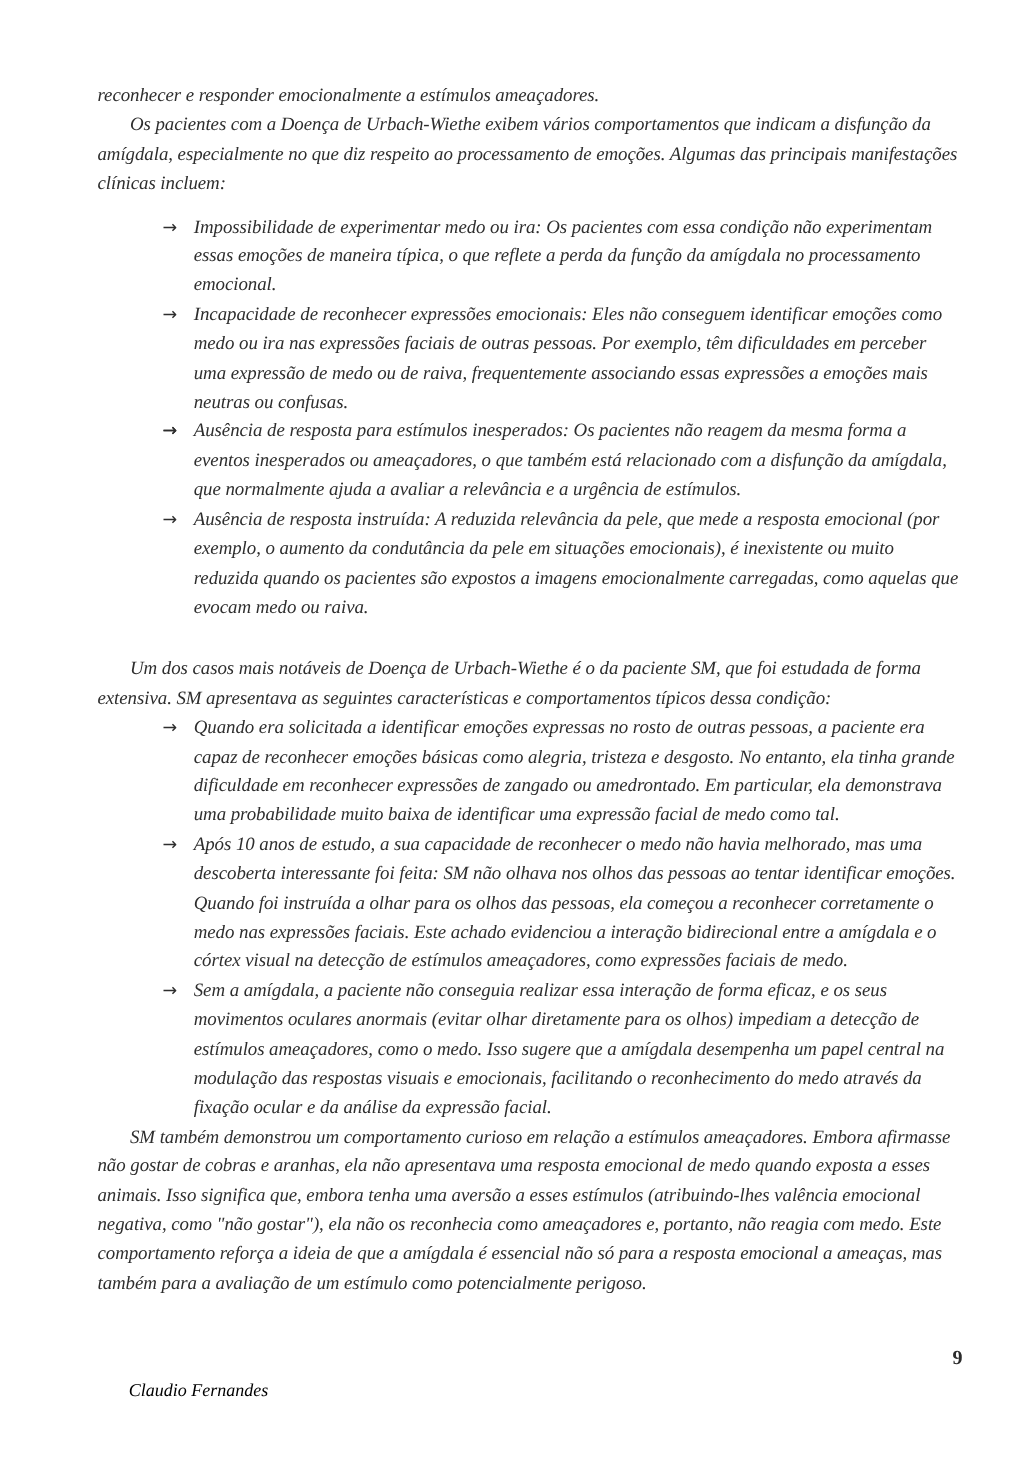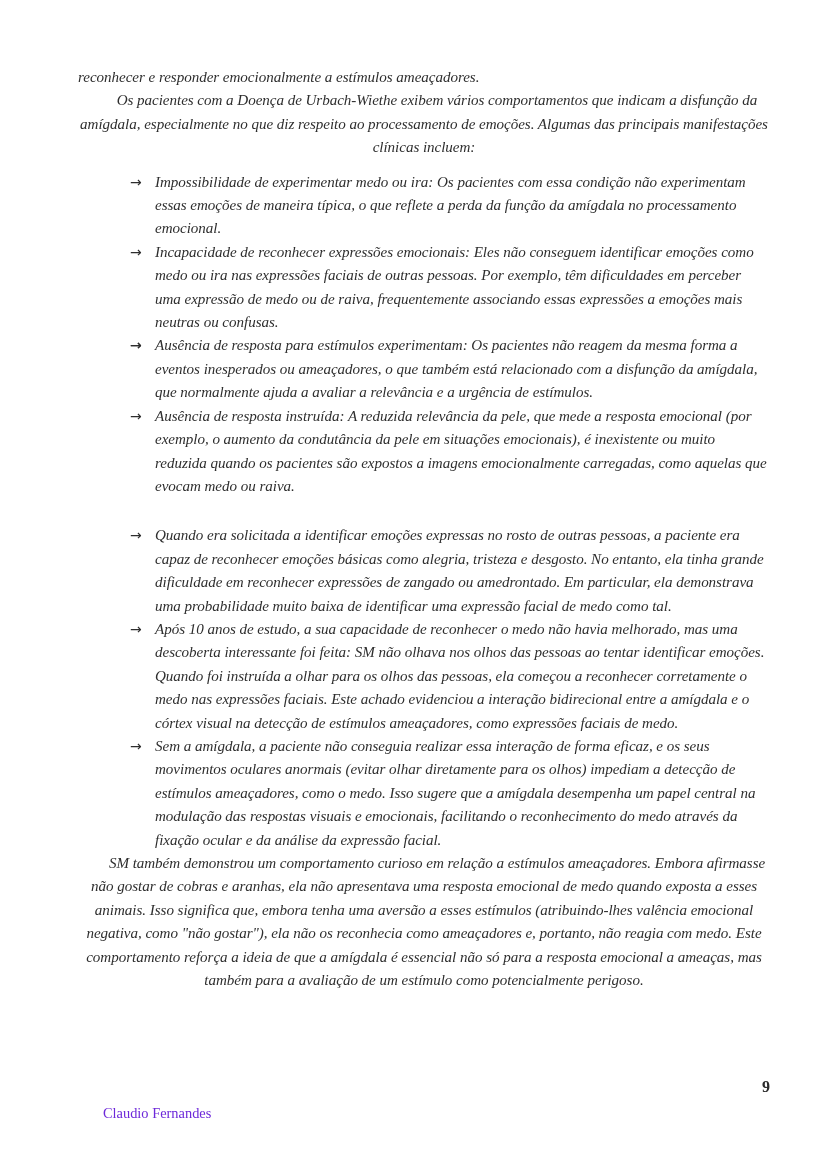--- a/index.html
+++ b/index.html
@@ -33,21 +33,20 @@
     letter-spacing: -0.05px;
   }
 
   p.para {
     margin: 0;
     padding: 0;
     text-indent: 0;
   }
   p.para.indent {
     text-indent: 26px;
-    text-align: center;
   }
   p.para + p.para {
     margin-top: 0;
   }
 
   
   ul.arrow-list {
     list-style: none;
     margin: 0;
     padding: 0;
@@ -88,22 +87,23 @@
     font-weight: bold;
     font-size: 16px;
     color: #2b2b2b;
     font-family: "Liberation Serif", serif;
   }
 
   .footer-author {
     position: absolute;
     left: 103px;
     top: 1105px;
+    font-style: italic;
     font-size: 14.4px;
-    color: #6d28d9;
+    color: #000000;
   }
 
   .block-list { margin-top: 2px; }
 </style>
 </head>
 <body>
 
 <div class="page">
   <div class="doc-body">
 
@@ -123,31 +123,32 @@
         <span class="arrow">→</span>
         <span><b class="bold">Incapacidade de reconhecer expressões emocionais</b><span>: Eles não conseguem identificar emoções como </span><b class="bold">medo</b><span> ou </span><b class="bold">ira</b><span> nas expressões faciais de outras pessoas. Por exemplo, têm dificuldades em perceber uma expressão de </span><b class="bold">medo</b><span> ou de </span><b class="bold">raiva</b><span>, frequentemente associando essas expressões a emoções mais neutras ou confusas.</span></span>
       </li>
 
       <li>
         <span class="arrow">→</span>
       </li>
 
       <li>
         <span class="arrow">→</span>
-        <span><b class="bold">Ausência de resposta para estímulos experimentam</b><span>: Os pacientes não reagem da mesma forma a eventos inesperados ou ameaçadores, o que também está relacionado com a disfunção da amígdala, que normalmente ajuda a avaliar a relevância e a urgência de estímulos.</span></span>
+        <span><b class="bold">Ausência de resposta para estímulos inesperados</b><span>: Os pacientes não reagem da mesma forma a eventos inesperados ou ameaçadores, o que também está relacionado com a disfunção da amígdala, que normalmente ajuda a avaliar a relevância e a urgência de estímulos.</span></span>
       </li>
 
       <li>
         <span class="arrow">→</span>
         <span><b class="bold">Ausência de resposta instruída</b><span>: A reduzida </span><b class="bold">relevância da pele</b><span>, que mede a resposta emocional (por exemplo, o aumento da condutância da pele em situações emocionais), é inexistente ou muito reduzida quando os pacientes são expostos a imagens emocionalmente carregadas, como aquelas que evocam medo ou raiva.</span></span>
       </li>
     </ul>
 
     <div class="gap-lg"></div>
 
+    <p class="para indent"><span>Um dos casos mais notáveis de Doença de Urbach-Wiethe é o da paciente </span><b class="bold">SM</b><span>, que foi estudada de forma extensiva. SM apresentava as seguintes características e comportamentos típicos dessa condição:</span></p>
 
     <ul class="arrow-list block-list">
       <li>
         <span class="arrow">→</span>
         <span><span>Quando era solicitada a identificar emoções expressas no rosto de outras pessoas, a paciente era capaz de reconhecer </span><b class="bold">emoções básicas</b><span> como </span><b class="bold">alegria</b><span>, </span><b class="bold">tristeza</b><span> e </span><b class="bold">desgosto</b><span>. No entanto, ela tinha grande dificuldade em reconhecer expressões de </span><b class="bold">zangado</b><span> ou </span><b class="bold">amedrontado</b><span>. Em particular, ela demonstrava uma probabilidade muito baixa de identificar uma expressão facial de medo como tal.</span></span>
       </li>
 
       <li>
         <span class="arrow">→</span>
         <span><span>Após </span><b class="bold">10 anos</b><span> de estudo, a sua capacidade de reconhecer o </span><b class="bold">medo</b><span> não havia melhorado, mas uma descoberta interessante foi feita: </span><b class="bold">SM não olhava nos olhos das pessoas</b><span> ao tentar identificar emoções. Quando foi instruída a olhar para os olhos das pessoas, ela começou a reconhecer corretamente o medo nas expressões faciais. Este achado evidenciou a </span><b class="bold">interação bidirecional</b><span> entre a </span><b class="bold">amígdala</b><span> e o </span><b class="bold">córtex visual</b><span> na detecção de estímulos ameaçadores, como expressões faciais de medo.</span></span>

